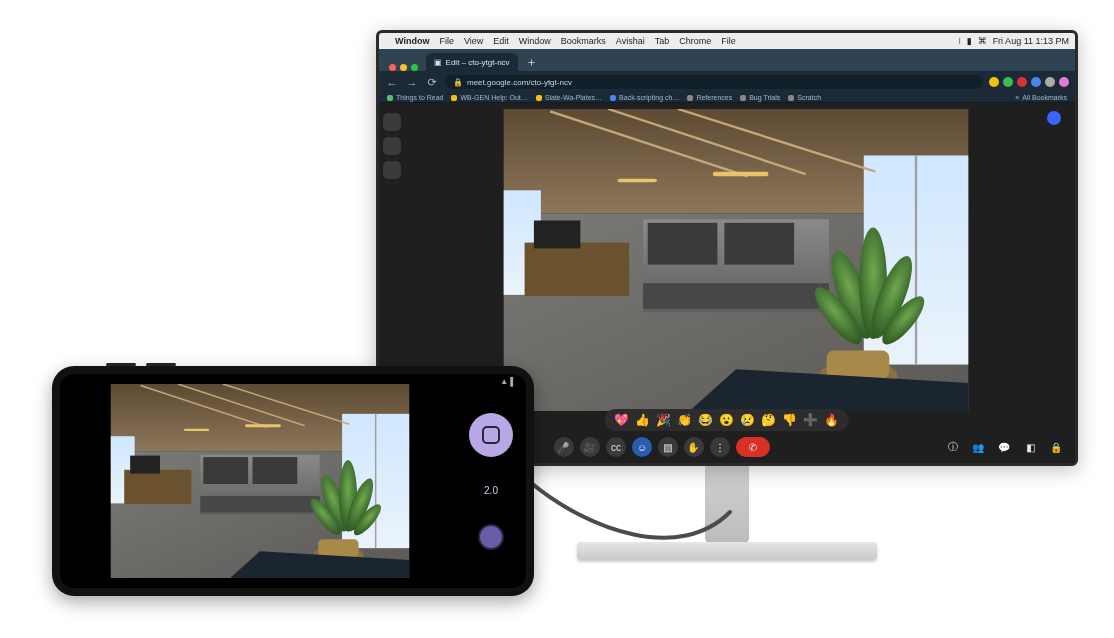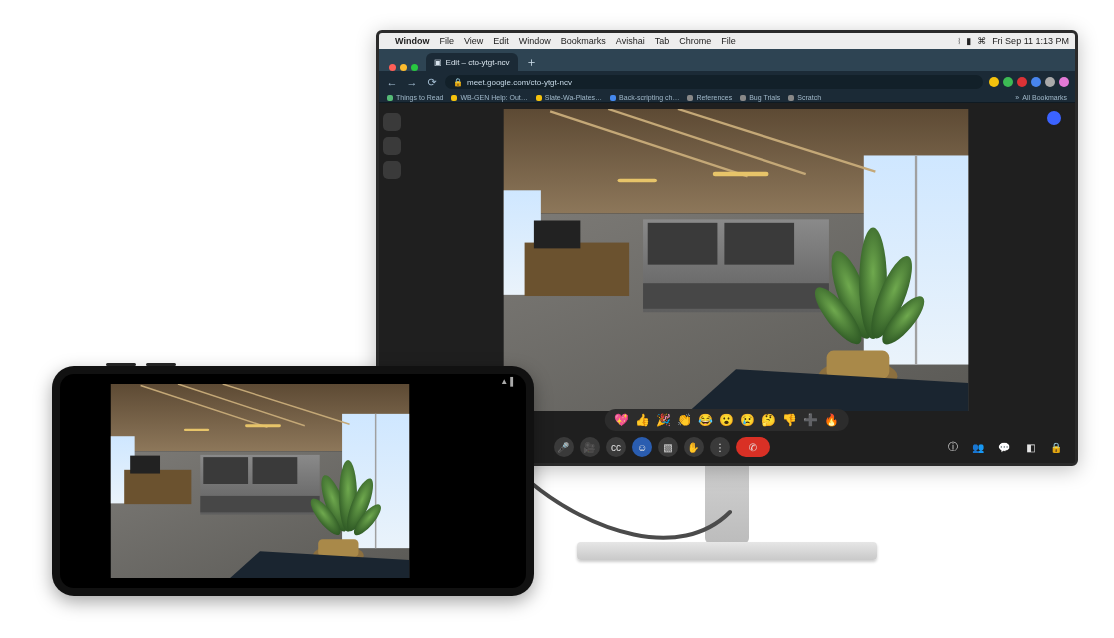--- a/index.html
+++ b/index.html
@@ -345,21 +345,21 @@
       <span>Bookmarks</span>
       <span>Avishai</span>
       <span>Tab</span>
       <span>Chrome</span>
       <span>File</span>
       <span class="spacer"></span>
       <div class="right">
         <span>⧙</span>
         <span>▮</span>
         <span>⌘</span>
-        <span>Fri Sep 11 1:13 PM</span>
+        <span>Fri Aug 11 1:13 PM</span>
       </div>
     </div>
 
     <div class="chrome-window">
       <div class="tabstrip">
         <div class="traffic-lights">
           <span class="tl-red"></span>
           <span class="tl-yellow"></span>
           <span class="tl-green"></span>
         </div>
@@ -514,14 +514,21 @@
       <span></span>
       <span>▲ ▌</span>
     </div>
 
     <div class="camera-viewfinder">
       <svg class="office-scene">
           <use href="#office"></use>
         </svg>
     </div>
 
+    <div class="camera-rightcol">
+      <div class="shutter">
+        <div class="shutter-inner"></div>
+      </div>
+      <div class="zoom-badge">2.0</div>
+      <div class="gallery-thumb"></div>
+    </div>
   </div>
 </div>
 
 </body></html>

